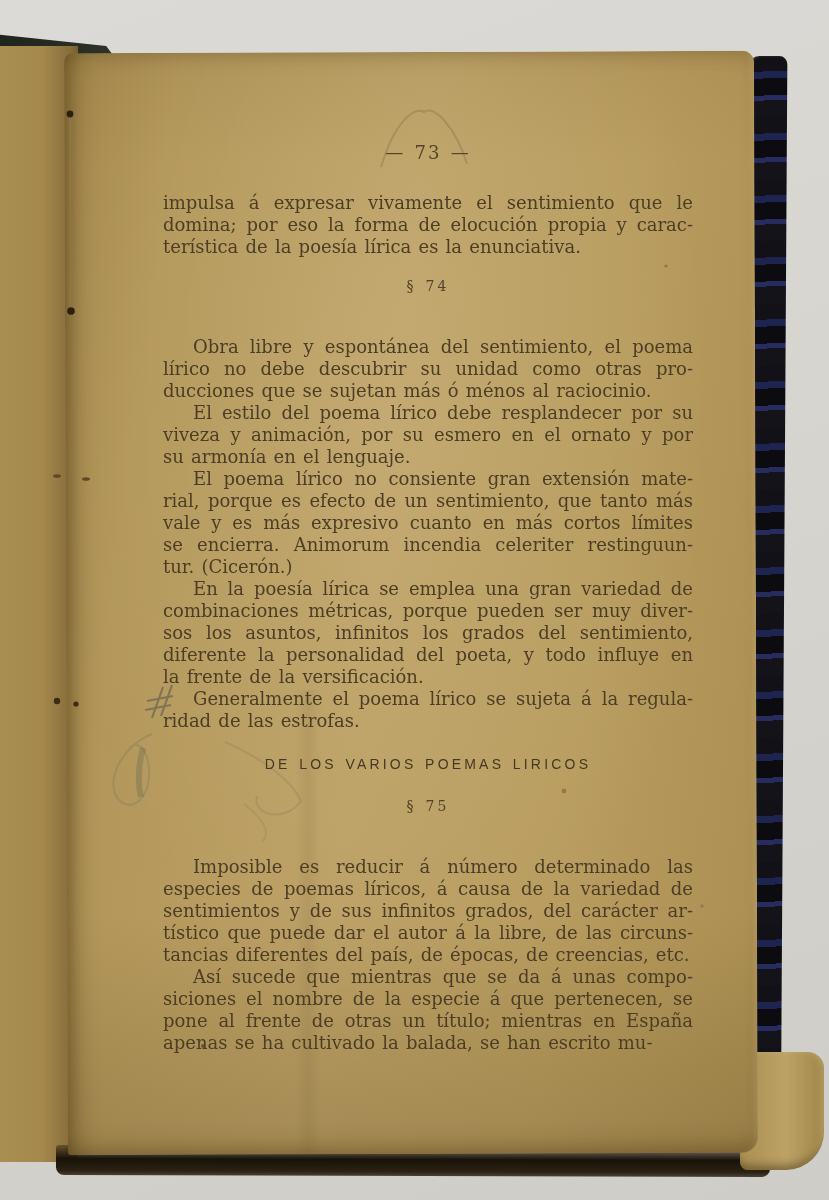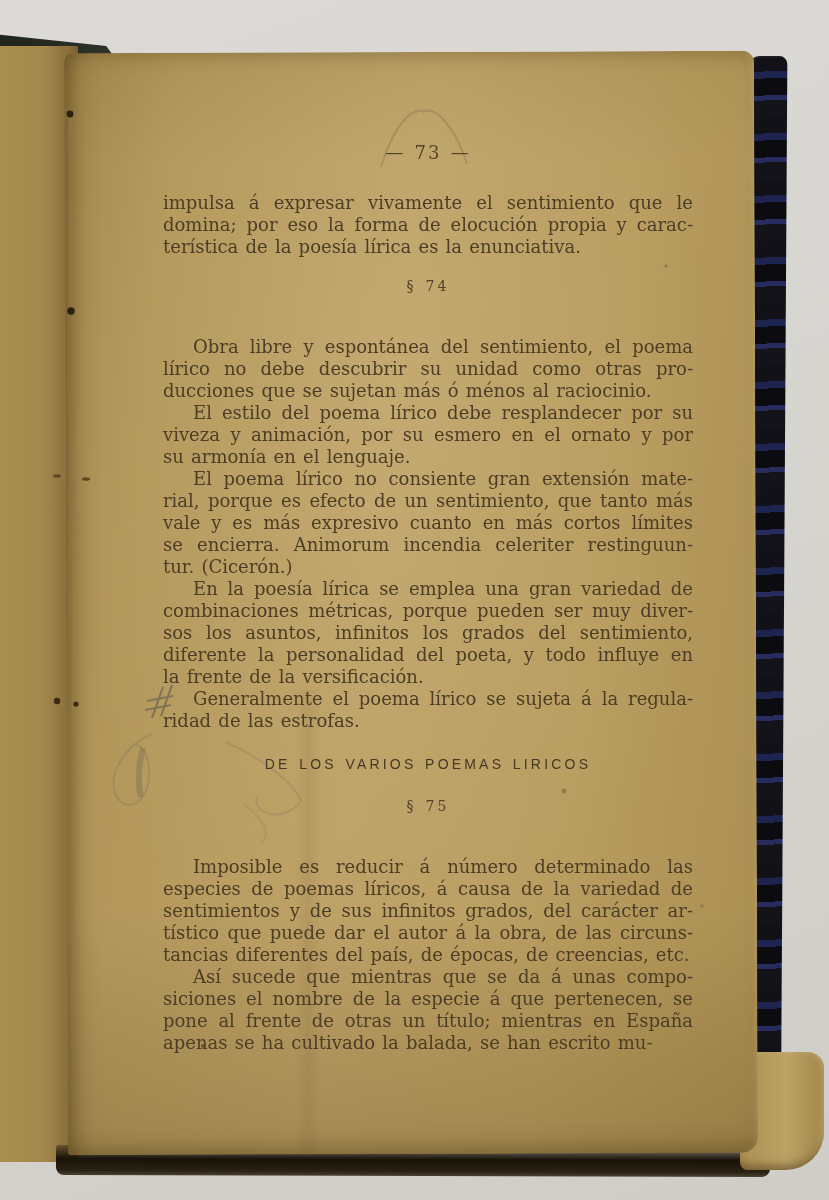--- a/index.html
+++ b/index.html
@@ -140,21 +140,21 @@
       <div class="para">
         <div class="line first"><span>Generalmente el poema lírico se sujeta á la regula-</span></div>
         <div class="line para-last"><span>ridad de las estrofas.</span></div>
       </div>
       <div class="heading"><span>DE LOS VARIOS POEMAS LIRICOS</span></div>
       <div class="section-mark"><span>§ 75</span></div>
       <div class="para">
         <div class="line first"><span>Imposible es reducir á número determinado las</span></div>
         <div class="line"><span>especies de poemas líricos, á causa de la variedad de</span></div>
         <div class="line"><span>sentimientos y de sus infinitos grados, del carácter ar-</span></div>
-        <div class="line"><span>tístico que puede dar el autor á la obra, de las circuns-</span></div>
+        <div class="line"><span>tístico que puede dar el autor á la libre, de las circuns-</span></div>
         <div class="line para-last"><span>tancias diferentes del país, de épocas, de creencias, etc.</span></div>
       </div>
       <div class="para">
         <div class="line first"><span>Así sucede que mientras que se da á unas compo-</span></div>
         <div class="line"><span>siciones el nombre de la especie á que pertenecen, se</span></div>
         <div class="line"><span>pone al frente de otras un título; mientras en España</span></div>
         <div class="line para-last"><span>apenas se ha cultivado la balada, se han escrito mu-</span></div>
       </div>
     </div>
 </div>

